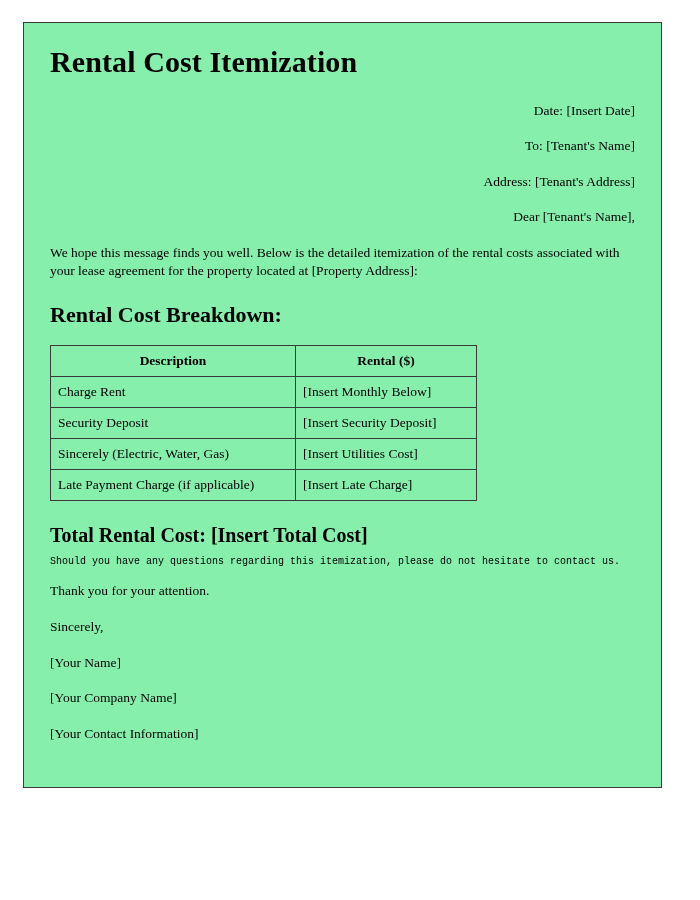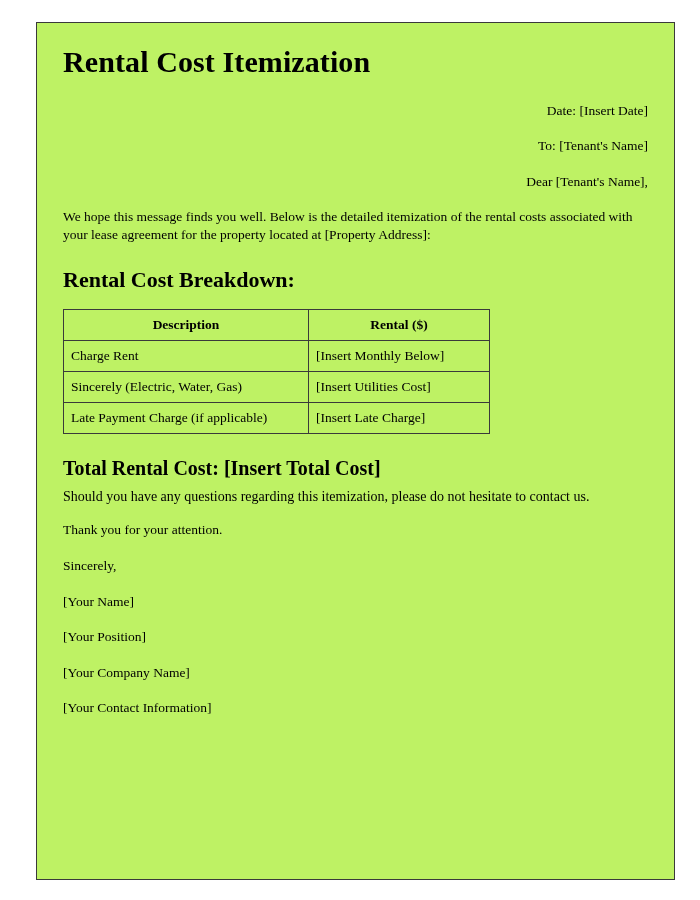--- a/index.html
+++ b/index.html
@@ -10,27 +10,27 @@
   body {
     width: 700px;
     height: 900px;
     font-family: "Liberation Serif", "DejaVu Serif", serif;
     color: #000000;
     overflow: hidden;
   }
 
   .page-frame {
     position: absolute;
-    left: 36px;
+    left: 23px;
     top: 22px;
     width: 639px;
-    height: 858px;
+    height: 766px;
     border: 1.5px solid #3a3a3a;
     box-sizing: border-box;
-    background: #bef264;
+    background: #86efac;
   }
 
   .page-content {
     position: absolute;
     left: 26px;
     top: 22px;
     right: 26px;
   }
 
   .doc-title {
@@ -96,40 +96,42 @@
 
   col.col-desc   { width: 245px; }
   col.col-amount { width: 181px; }
 
   .closing-line {
     font-size: 13.5px;
     line-height: 1.35;
     margin: 0 0 18px 0;
   }
   .closing-para {
-    font-size: 14px;
+    font-size: 10px;
     line-height: 1.35;
     margin: 0 0 14px 0;
+    font-family: Liberation Mono, monospace;
   }
   .sig-line {
     font-size: 13.5px;
     line-height: 1.3;
     margin: 0 0 18px 0;
   }
 </style>
 </head>
 <body>
 
 <div class="page-frame">
   <div class="page-content">
 
     <h1 class="doc-title">Rental Cost Itemization</h1>
 
     <p class="meta-line">Date: [Insert Date]</p>
     <p class="meta-line">To: [Tenant's Name]</p>
+    <p class="meta-line">Address: [Tenant's Address]</p>
     <p class="meta-line">Dear [Tenant's Name],</p>
 
     <p class="body-para">We hope this message finds you well. Below is the detailed itemization of the rental costs associated with your lease agreement for the property located at [Property Address]:</p>
 
     <h2 class="section-heading">Rental Cost Breakdown:</h2>
 
     <table class="cost-table">
       <colgroup>
         <col class="col-desc">
         <col class="col-amount">
@@ -139,37 +141,40 @@
           <th>Description</th>
           <th>Rental ($)</th>
         </tr>
       </thead>
       <tbody>
         <tr>
           <td class="desc-cell">Charge Rent</td>
           <td class="amount-cell">[Insert Monthly Below]</td>
         </tr>
         <tr>
+          <td class="desc-cell">Security Deposit</td>
+          <td class="amount-cell">[Insert Security Deposit]</td>
+        </tr>
+        <tr>
           <td class="desc-cell">Sincerely (Electric, Water, Gas)</td>
           <td class="amount-cell">[Insert Utilities Cost]</td>
         </tr>
         <tr>
           <td class="desc-cell">Late Payment Charge (if applicable)</td>
           <td class="amount-cell">[Insert Late Charge]</td>
         </tr>
       </tbody>
     </table>
 
     <h2 class="total-heading">Total Rental Cost: [Insert Total Cost]</h2>
 
     <p class="closing-para">Should you have any questions regarding this itemization, please do not hesitate to contact us.</p>
 
     <p class="closing-line">Thank you for your attention.</p>
 
     <p class="sig-line">Sincerely,</p>
 
     <p class="sig-line">[Your Name]</p>
-    <p class="sig-line">[Your Position]</p>
     <p class="sig-line">[Your Company Name]</p>
     <p class="sig-line">[Your Contact Information]</p>
 
   </div>
 </div>
 
 </body></html>

